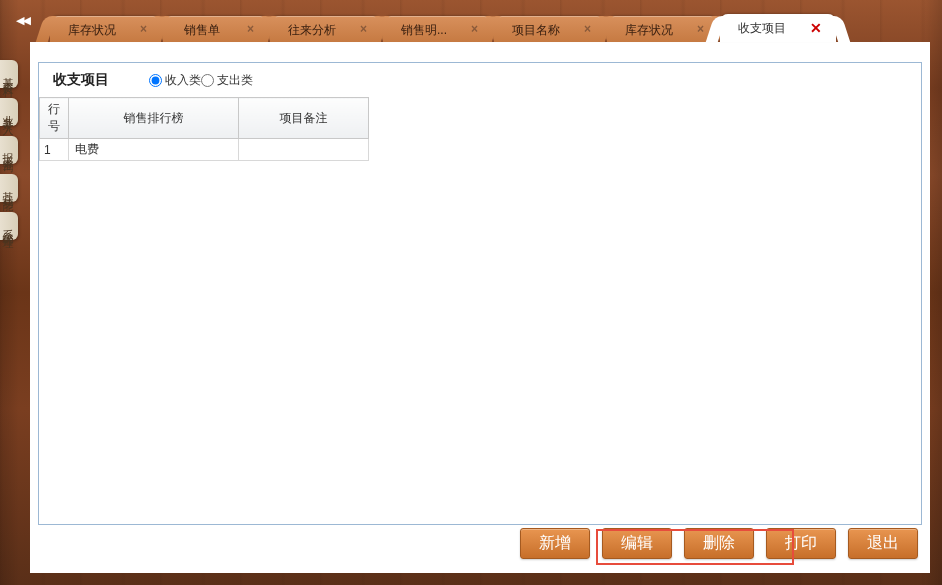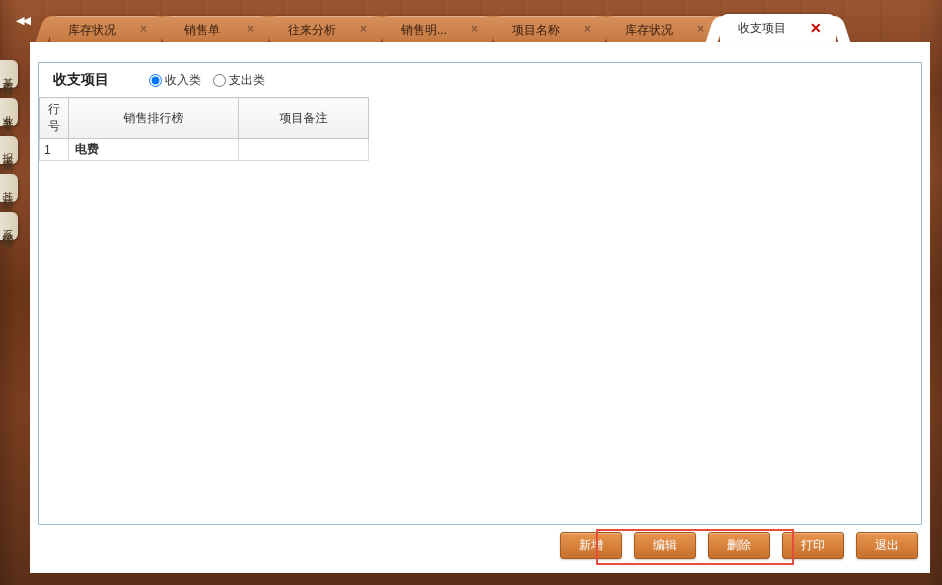--- a/index.html
+++ b/index.html
@@ -157,21 +157,20 @@
       padding: 8px 14px;
       gap: 40px;
     }
     .page-title {
       font-size: 14px;
       font-weight: bold;
       color: #222;
     }
     .radio-group {
       display: flex;
-      gap: 12px;
       font-size: 12px;
       color: #333;
     }
     .radio-item {
       display: flex;
       align-items: center;
       gap: 3px;
       cursor: pointer;
     }
     .radio-item input { margin: 0; }
@@ -191,40 +190,40 @@
       text-align: center;
     }
     .data-table td {
       border: 1px solid #d8d8d8;
       padding: 2px 6px;
       font-size: 12px;
       color: #333;
       background: #fff;
     }
     .col-rownum { width: 20px; text-align: center; }
-    .col-name { width: 170px; font-weight: bold; }
+    .col-name { width: 170px; }
     .col-remark { width: 130px; font-family: Liberation Serif, serif; }
     .data-table td.col-rownum { text-align: left; padding-left: 4px; }
     
     
     .button-bar {
       position: absolute;
       right: 12px;
       bottom: 14px;
       display: flex;
       gap: 12px;
       align-items: center;
     }
     .btn {
       background: linear-gradient(180deg, #e89550 0%, #c76f2a 100%);
       border: 1px solid #a55a20;
       border-radius: 3px;
       color: #fff;
       padding: 4px 18px;
-      font-size: 12px;
+      font-size: 16px;
       cursor: pointer;
       box-shadow: inset 0 1px 0 rgba(255,255,255,0.3), 0 1px 2px rgba(0,0,0,0.2);
       min-width: 56px;
       text-align: center;
     }
     .highlight-box {
       position: absolute;
       border: 2px solid #e74c3c;
       pointer-events: none;
       right: 136px;

